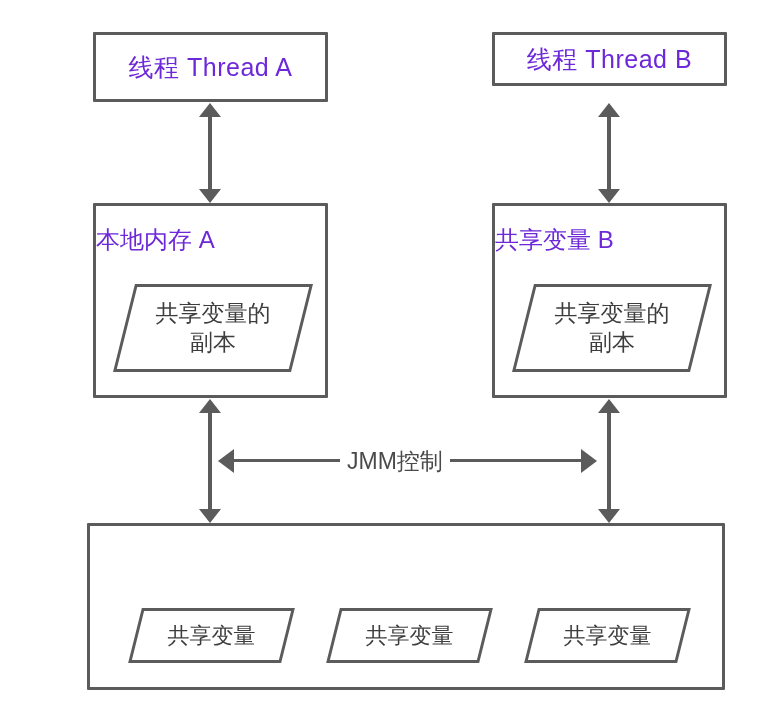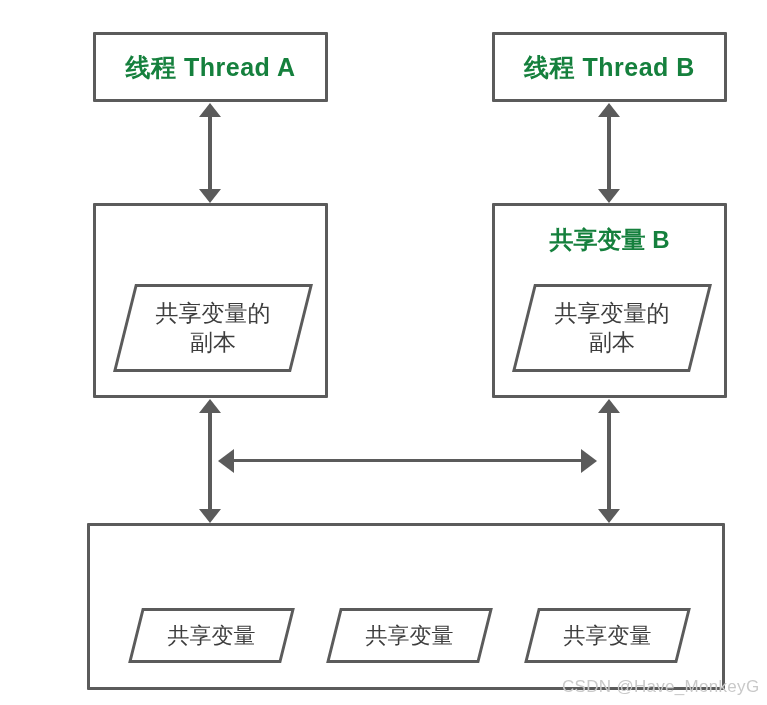--- a/index.html
+++ b/index.html
@@ -23,24 +23,22 @@
     position: absolute;
     box-sizing: border-box;
     border: 3px solid #5b5b5b;
     background: #ffffff;
     border-radius: 1px;
   }
   .box-label {
     position: absolute;
     left: 0;
     right: 0;
-    text-align: center;
-    color: #15803d;
-    white-space: nowrap;
-    font-weight: bold;
+    color: #6d28d9;
+    white-space: nowrap;
   }
 
   
   .thread-box {
     display: flex;
     align-items: center;
     justify-content: center;
   }
   .thread-box .box-label {
     position: static;
@@ -147,29 +145,30 @@
 </style>
 </head>
 <body>
 
 <div id="canvas">
 
   <div class="box thread-box" style="left:93px; top:32px; width:235px; height:70px;">
     <div class="box-label">线程 Thread A</div>
   </div>
 
-  <div class="box thread-box" style="left:492px; top:32px; width:235px; height:70px;">
+  <div class="box thread-box" style="left:492px; top:32px; width:235px; height:54px;">
     <div class="box-label">线程 Thread B</div>
   </div>
 
   <div class="v-arrow" style="left:208px; top:116px; height:74px;"></div>
 
   <div class="v-arrow" style="left:607px; top:116px; height:74px;"></div>
 
   <div class="box" style="left:93px; top:203px; width:235px; height:195px;">
+    <div class="box-label local-title">本地内存 A</div>
     <div class="para para-big" style="left:28px; top:78px; width:178px; height:88px;">
       <div class="para-text">
         <span>共享变量的</span>
         <span>副本</span>
       </div>
     </div>
   </div>
 
   <div class="box" style="left:492px; top:203px; width:235px; height:195px;">
     <div class="box-label local-title">共享变量 B</div>
@@ -181,20 +180,21 @@
     </div>
   </div>
 
   <div class="v-arrow" style="left:208px; top:412px; height:98px;"></div>
 
   <div class="v-arrow" style="left:607px; top:412px; height:98px;"></div>
 
   <div class="h-arrow-head left" style="left:218px; top:449px;"></div>
   <div class="h-arrow-line" style="left:233px; top:459px; width:360px;"></div>
   <div class="h-arrow-head right" style="left:581px; top:449px;"></div>
+  <div class="jmm-label" style="left:340px; top:446px;">JMM控制</div>
 
   <div class="box" style="left:87px; top:523px; width:638px; height:167px;">
 
     <div class="para para-small" style="left:45px; top:82px; width:153px; height:55px;">
       <div class="para-text">
         <span>共享变量</span>
       </div>
     </div>
 
     <div class="para para-small" style="left:243px; top:82px; width:153px; height:55px;">
@@ -203,15 +203,14 @@
       </div>
     </div>
 
     <div class="para para-small" style="left:441px; top:82px; width:153px; height:55px;">
       <div class="para-text">
         <span>共享变量</span>
       </div>
     </div>
   </div>
 
-  <div class="watermark" style="left:562px; top:677px;">CSDN @Have_MonkeyG</div>
 
 </div>
 
 </body></html>

